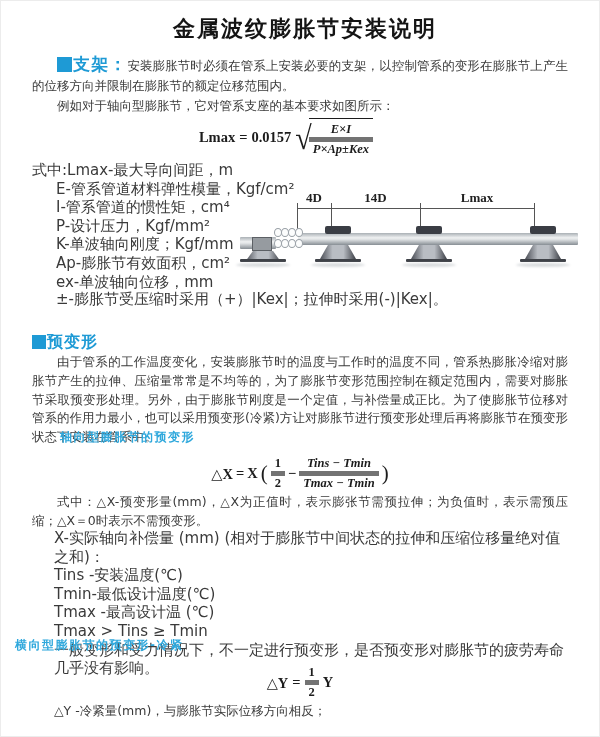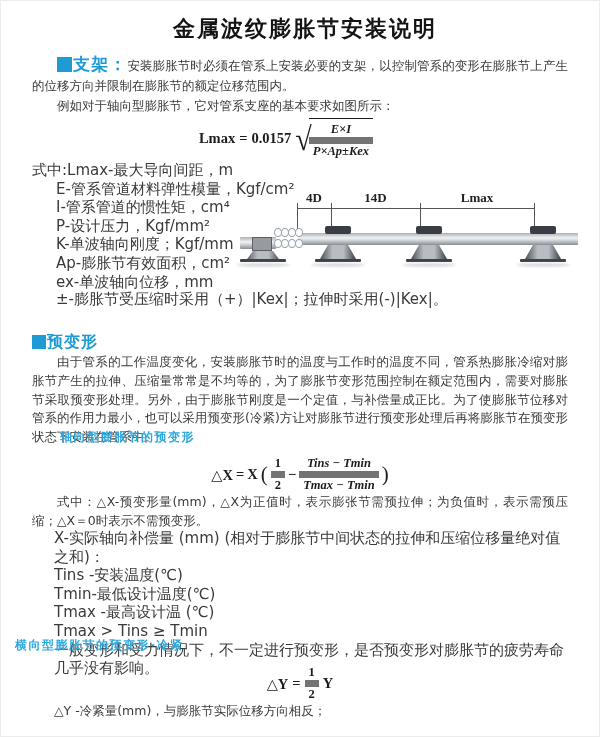--- a/index.html
+++ b/index.html
@@ -25,21 +25,21 @@
   .subhead { font-size:12px; font-weight:bold; color:#2fa8dc; letter-spacing:1.5px; }
   .indent2 { text-indent:2em; }
   .defs { font-size:15px; line-height:18.6px; color:#3a3a3a; }
   .defs .ind { padding-left:24px; }
   
   .formula {
     font-family:"Liberation Serif","DejaVu Serif",serif; font-weight:bold; color:#1c1c1c;
     display:flex; align-items:center; justify-content:center; font-size:14.5px; gap:4px;
   }
   .frac { display:inline-flex; flex-direction:column; align-items:center; font-size:12.5px; line-height:1.2; }
-  .frac .den { border-top:7px solid #737373; }
+  .frac .den { border-top:5px solid #737373; }
   .frac .num, .frac .den { padding:0 4px; }
   .it { font-style:italic;text-align:center; }
   .sqrt { display:inline-flex; align-items:center; }
   .rad { font-size:30px; font-weight:normal; line-height:1; margin-right:-3px; transform:scaleY(1.1); }
   .sqrt-body { border-top:1.6px solid #1c1c1c; padding-top:1px; }
   .paren { font-size:21px; font-weight:normal; line-height:1; }
   
   .diagram { position:absolute; left:240px; top:190px; width:356px; height:82px; }
   .dimline { position:absolute; left:57px; top:18px; width:237px; border-top:1px solid #555; }
   .tick { position:absolute; top:13px; width:0; height:27px; border-left:1px solid #555; }

